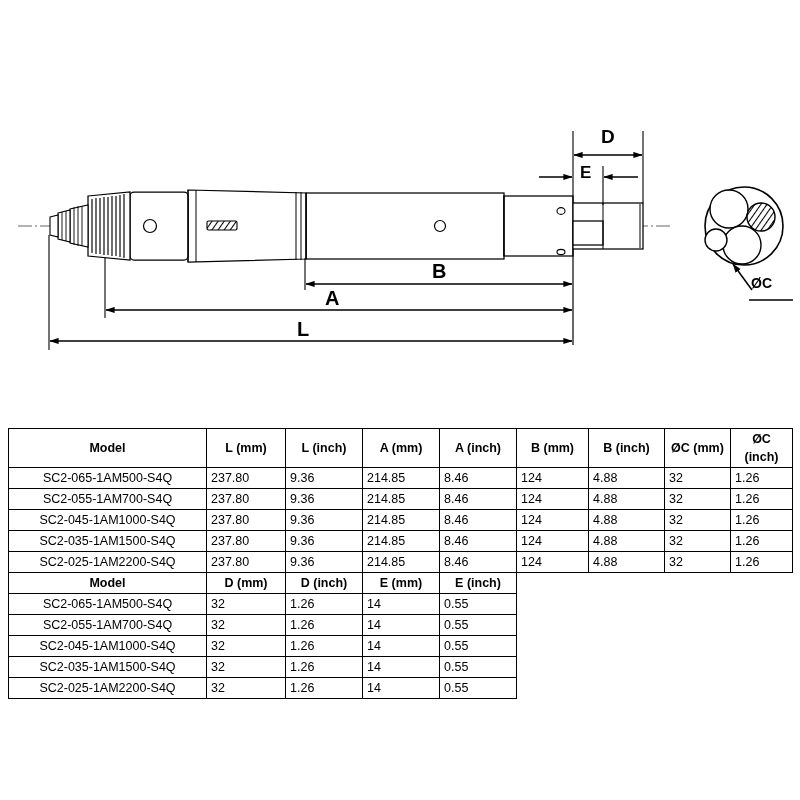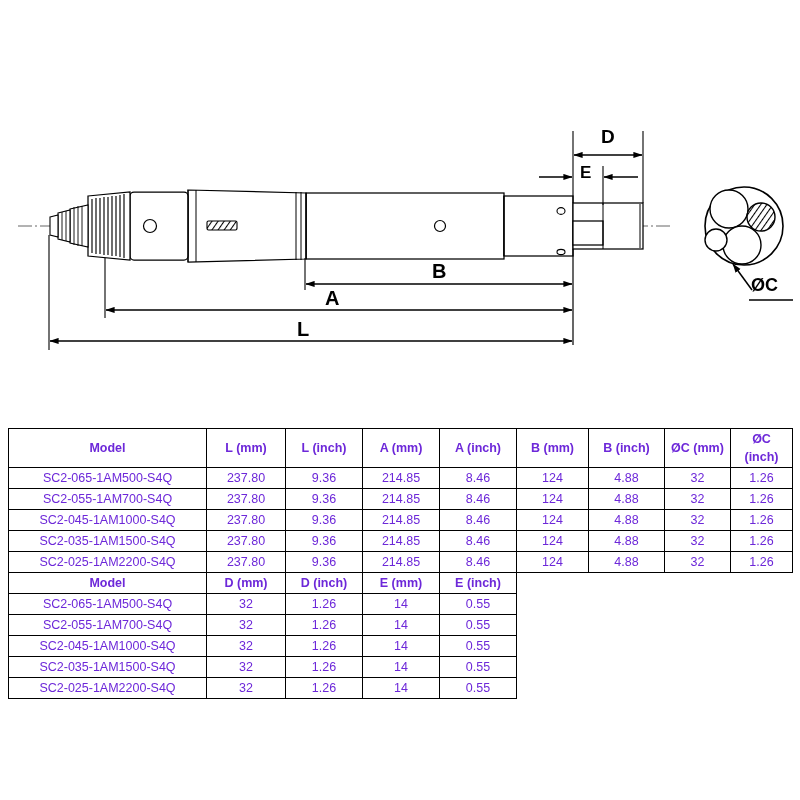--- a/index.html
+++ b/index.html
@@ -35,39 +35,39 @@
   #tables-layer {
     position: absolute;
     left: 8px;
     top: 428px;
     width: 784px;
   }
   table.spec {
     border-collapse: collapse;
     font-family: "Liberation Sans", sans-serif;
     font-size: 12.5px;
-    color: #6d28d9;
+    color: #000000;
   }
   table.spec td, table.spec th {
     border: 1px solid #000;
     padding: 1px 4px;
     height: 18px;
     line-height: 18px;
     font-weight: normal;
   }
   table.spec thead th {
     font-weight: bold;
     text-align: center;
   }
   table.spec td.model {
     text-align: center;
     white-space: nowrap;
   }
   table.spec td.val {
-    text-align: center;
+    text-align: left;
   }
   #table1 { width: 784px; table-layout: fixed; }
   #table2 { width: 508px; table-layout: fixed; margin-top: -1px; }
 </style>
 </head>
 <body>
 
 <div id="page">
 
   <div id="drawing-layer">
@@ -198,21 +198,21 @@
       </g>
 
     </svg>
 
     
     <div class="dim-label" style="left:601px; top:126px; font-size:19px;">D</div>
     <div class="dim-label" style="left:580px; top:163px; font-size:17px;">E</div>
     <div class="dim-label" style="left:432px; top:260px; font-size:20px;">B</div>
     <div class="dim-label" style="left:325px; top:287px; font-size:20px;">A</div>
     <div class="dim-label" style="left:297px; top:318px; font-size:20px;">L</div>
-    <div class="dim-label" style="left:751px; top:275px; font-size:18px;">ØC</div>
+    <div class="dim-label" style="left:751px; top:275px; font-size:14px;">ØC</div>
   </div>
 
   <div id="tables-layer">
 
     <table class="spec" id="table1">
       <colgroup>
         <col style="width:198px">
           <col style="width:79px">
           <col style="width:77px">
         <col style="width:77px">

